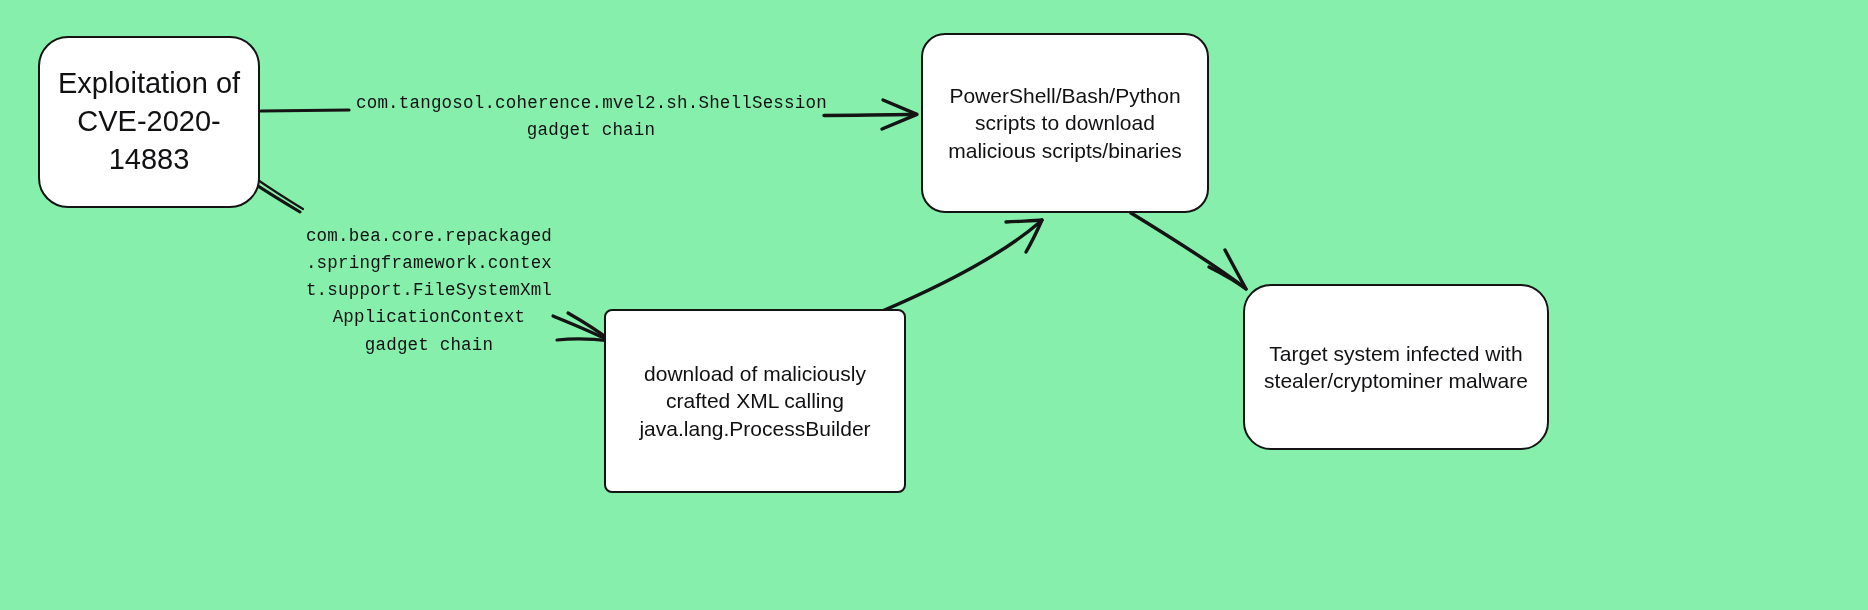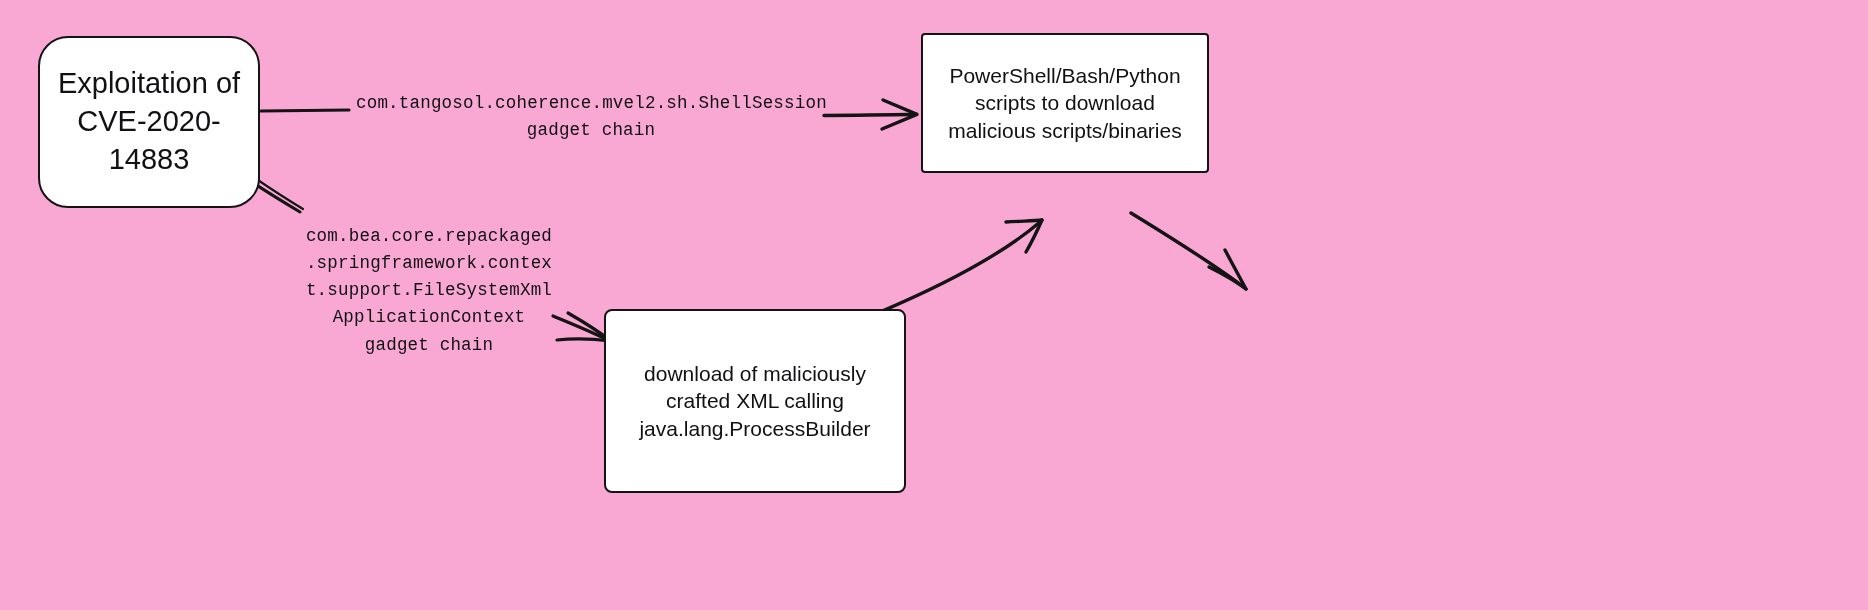--- a/index.html
+++ b/index.html
@@ -9,21 +9,21 @@
     background: #ffffff;
   }
   body {
     font-family: "Liberation Sans", sans-serif;
     color: #1b1b1f;
   }
   #canvas {
     position: relative;
     width: 1868px;
     height: 610px;
-    background: #f9a8d4;
+    background: #86efac;
     overflow: hidden;
   }
   #edges {
     position: absolute;
     left: 0;
     top: 0;
     width: 1868px;
     height: 610px;
     pointer-events: none;
   }
@@ -45,22 +45,22 @@
     white-space: pre-line;
     padding: 0 14px;
   }
   
   #node-exploitation {
     left: 38px;  top: 36px;  width: 222px;  height: 172px;
     border-radius: 30px;
     font-size: 29px;
   }
   #node-scripts {
-    left: 921px; top: 33px;  width: 288px;  height: 140px;
-    border-radius: 4px;
+    left: 921px; top: 33px;  width: 288px;  height: 180px;
+    border-radius: 24px;
     font-size: 21px;
     text-align: center;
   }
   #node-xml {
     left: 604px; top: 309px; width: 302px;  height: 184px;
     border-radius: 8px;
     font-size: 21px;
   }
   #node-infected {
     left: 1243px; top: 284px; width: 306px; height: 166px;
@@ -134,20 +134,24 @@
 scripts to download
 malicious scripts/binaries</span>
   </div>
 
   <div class="node" id="node-xml">
     <span class="node-label">download of maliciously
 crafted XML calling
 java.lang.ProcessBuilder</span>
   </div>
 
+  <div class="node" id="node-infected">
+    <span class="node-label">Target system infected with
+stealer/cryptominer malware</span>
+  </div>
 
   <div class="edge-label" id="edge-label-tangosol">com.tangosol.coherence.mvel2.sh.ShellSession
 gadget chain</div>
 
   <div class="edge-label" id="edge-label-bea">com.bea.core.repackaged
 .springframework.contex
 t.support.FileSystemXml
 ApplicationContext
 gadget chain</div>
 

